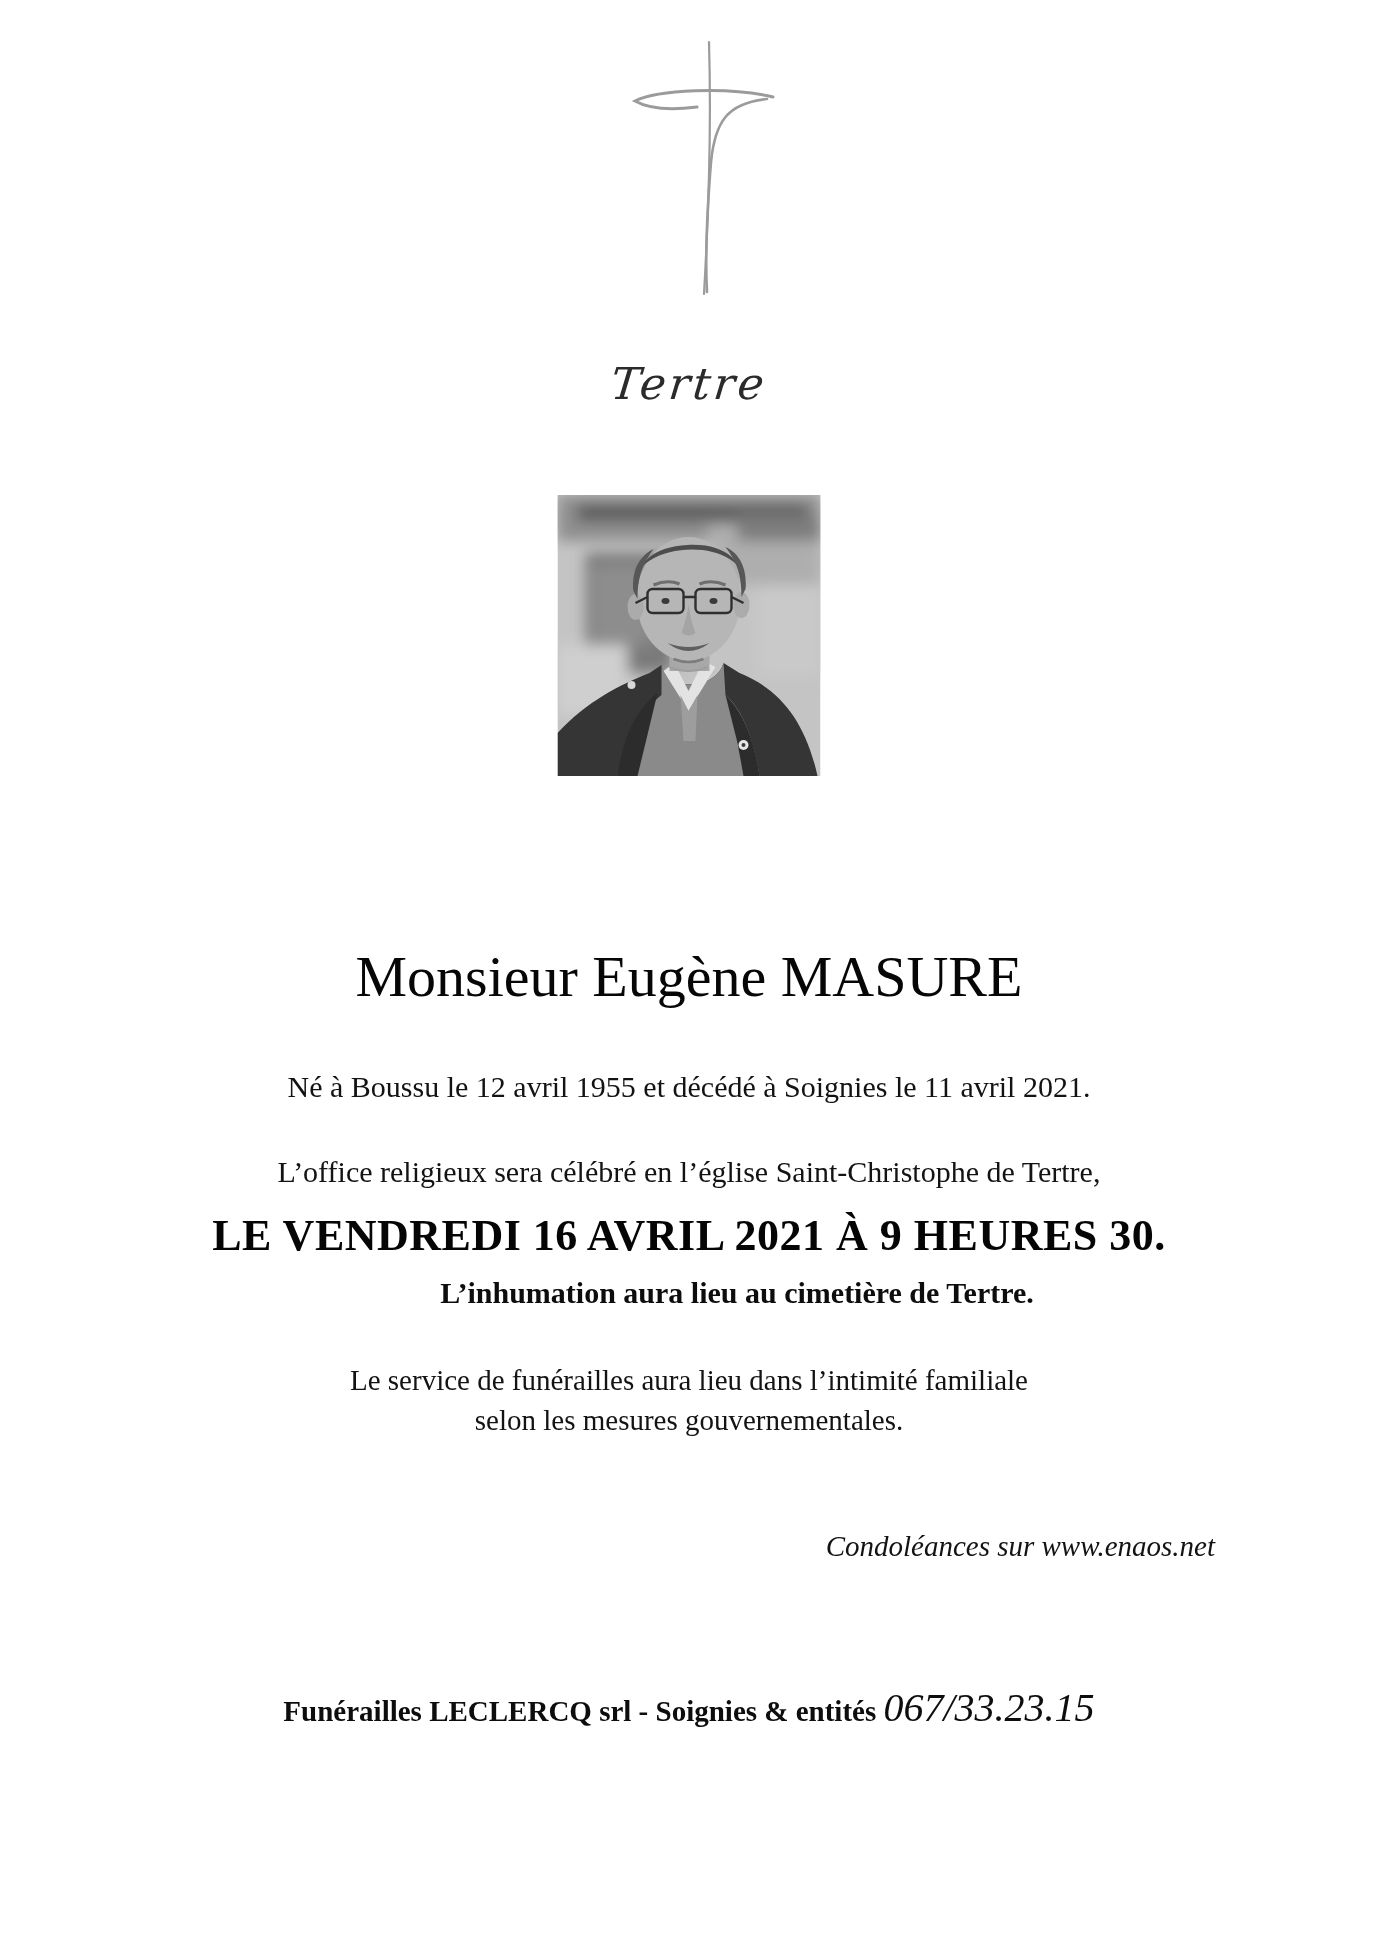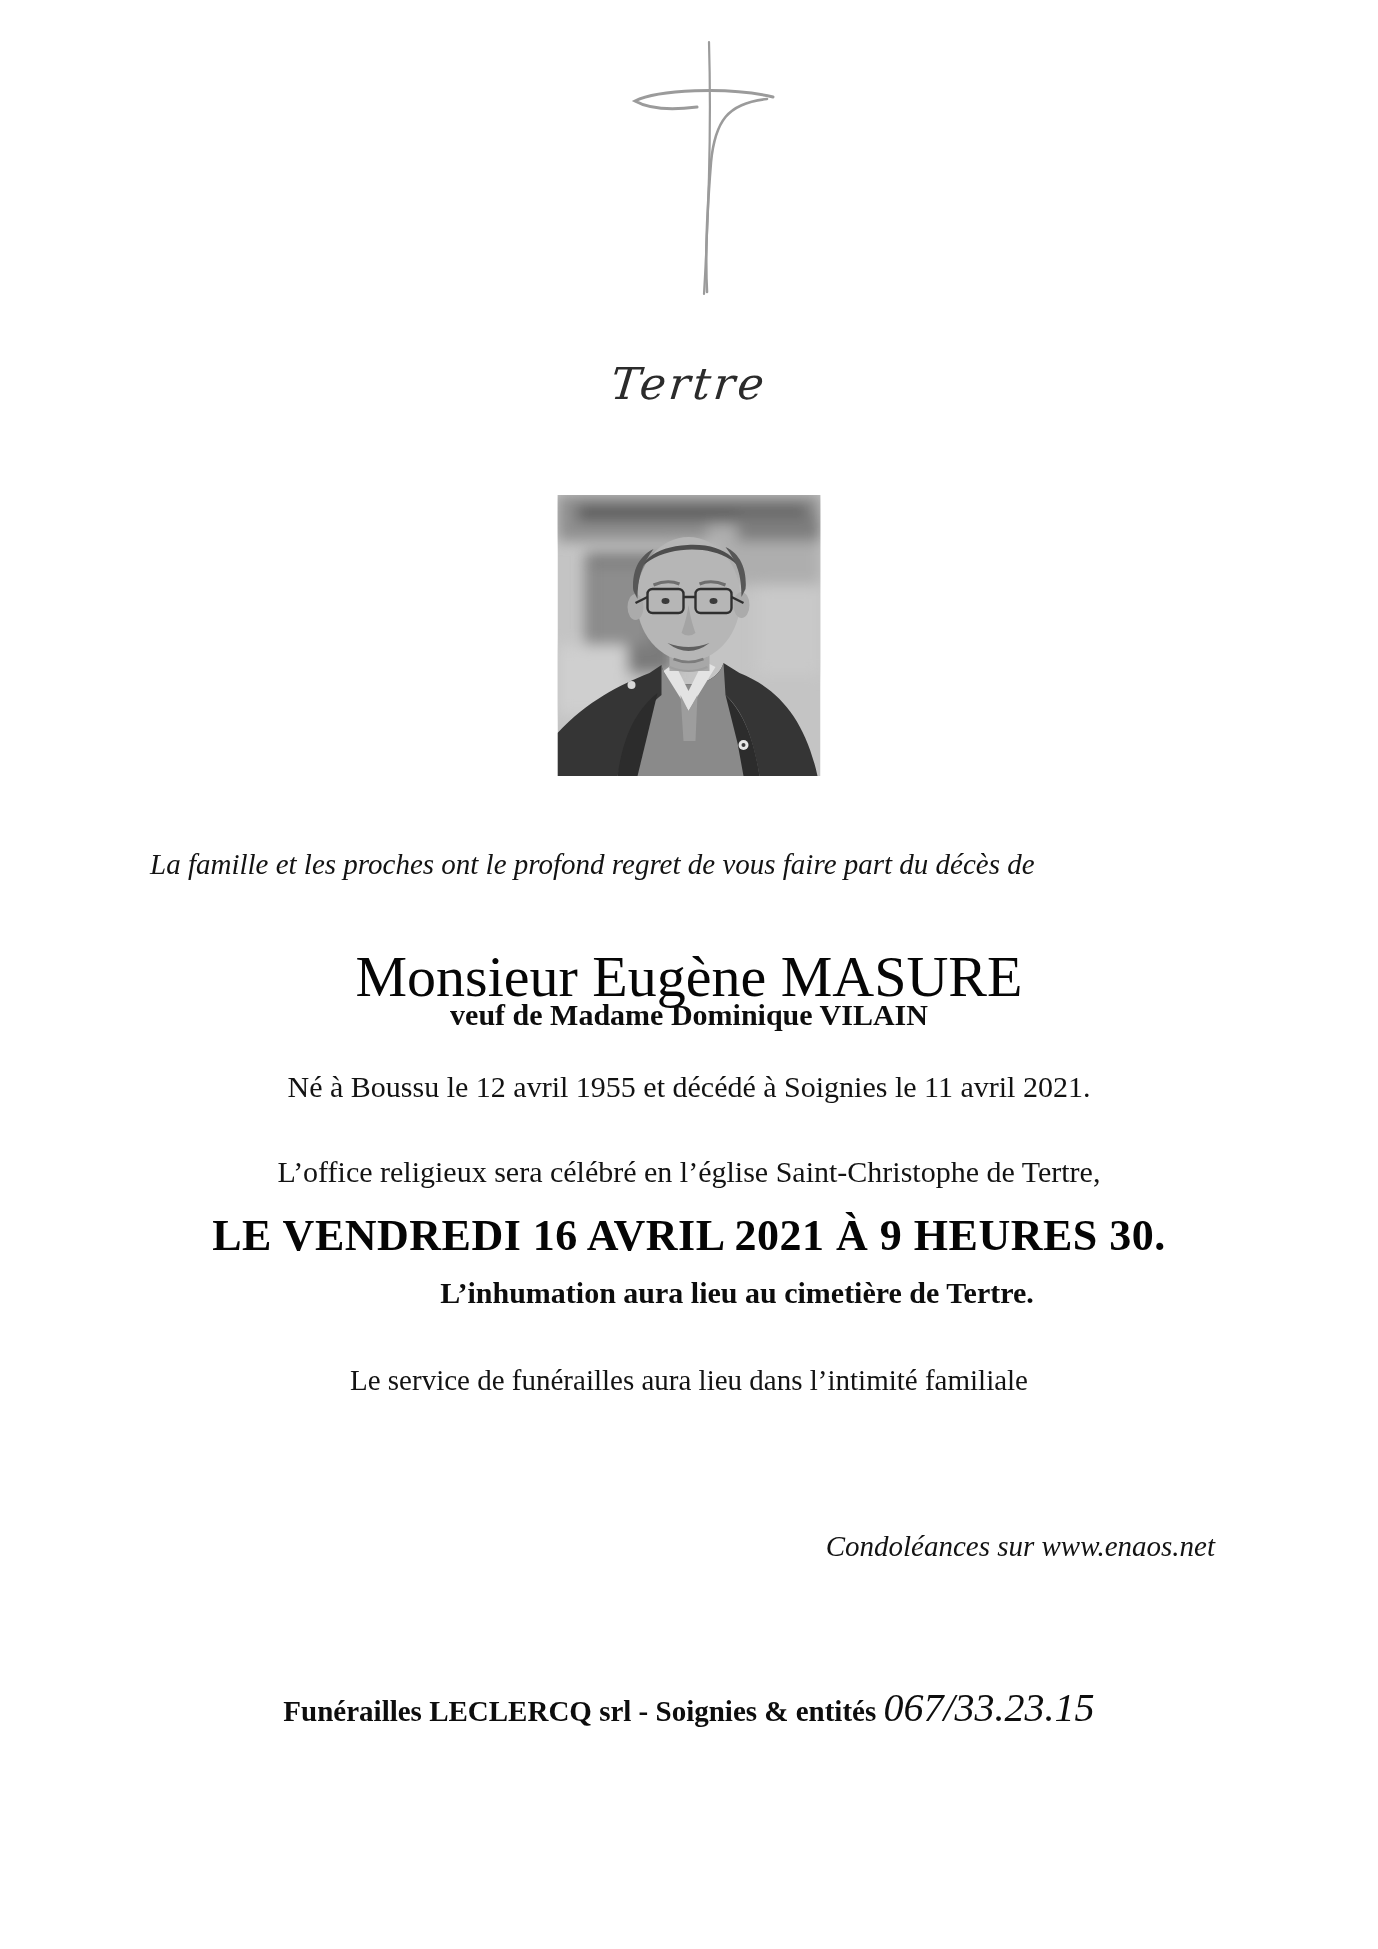--- a/index.html
+++ b/index.html
@@ -160,36 +160,35 @@
       <path d="M116,164 Q131,170 146,164" stroke="#7c7c7c" stroke-width="2.5" fill="none"></path>
 
       <path d="M112,172 Q131,180 150,172" stroke="#9e9e9e" stroke-width="2" fill="none"></path>
 
       <circle cx="186" cy="250" r="5" fill="#e6e6e6"></circle>
       <circle cx="186" cy="250" r="2" fill="#3a3a3a"></circle>
       <circle cx="74" cy="190" r="4" fill="#d8d8d8"></circle>
     </svg>
   </div>
 
-  <div class="intro">La famille et les proches ont le profond regret de vous faire part du décès de</div>
 
   <div class="name">Monsieur Eugène MASURE</div>
 
-  <div class="relation">veuf de Madame Dominique VILAIN</div>
 
   <div class="birthdeath">Né à Boussu le 12 avril 1955 et décédé à Soignies le 11 avril 2021.</div>
 
   <div class="office">L’office religieux sera célébré en l’église Saint-Christophe de Tertre,</div>
 
   <div class="ceremony">LE VENDREDI 16 AVRIL 2021 À 9 HEURES 30.</div>
 
   <div class="burial">L’inhumation aura lieu au cimetière de Tertre.</div>
 
   <div class="privacy">
     <div>Le service de funérailles aura lieu dans l’intimité familiale</div>
+    <div>selon les mesures gouvernementales.</div>
   </div>
 
 
   <div class="condolences">Condoléances sur www.enaos.net</div>
 
   <div class="footer">
     <span class="company">Funérailles LECLERCQ srl - Soignies &amp; entités</span>
     <span> </span>
     <span class="phone">067/33.23.15</span>
   </div>

